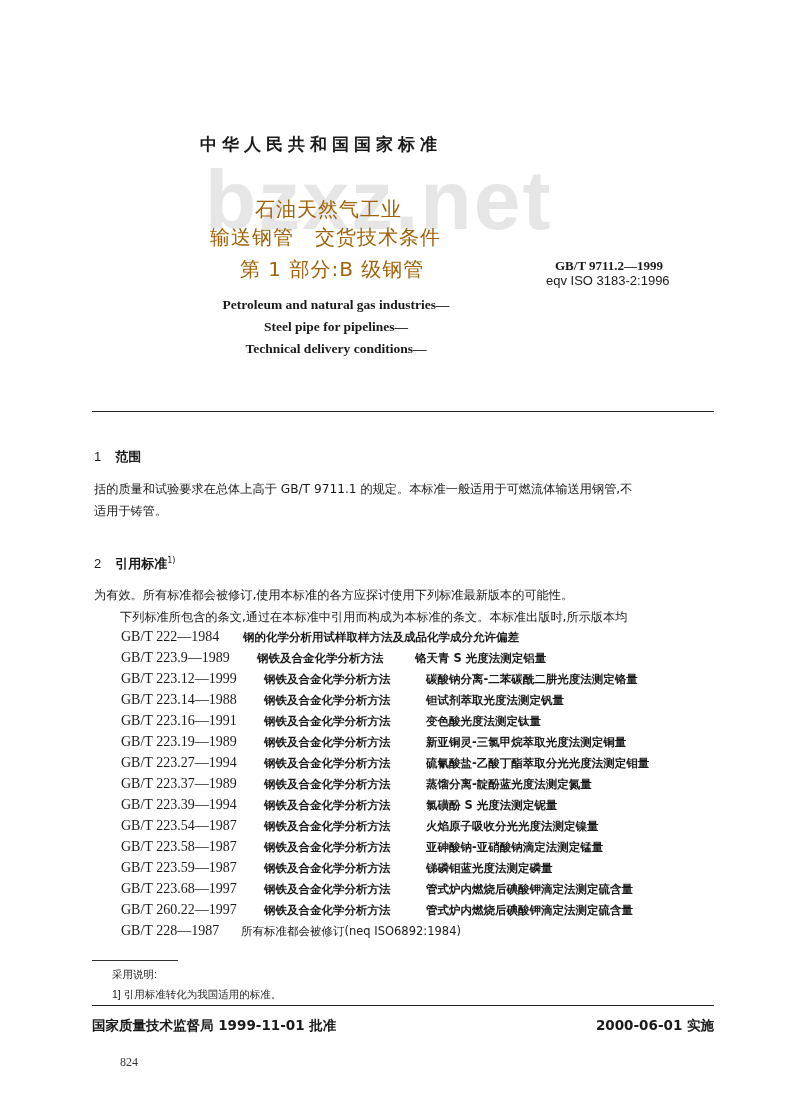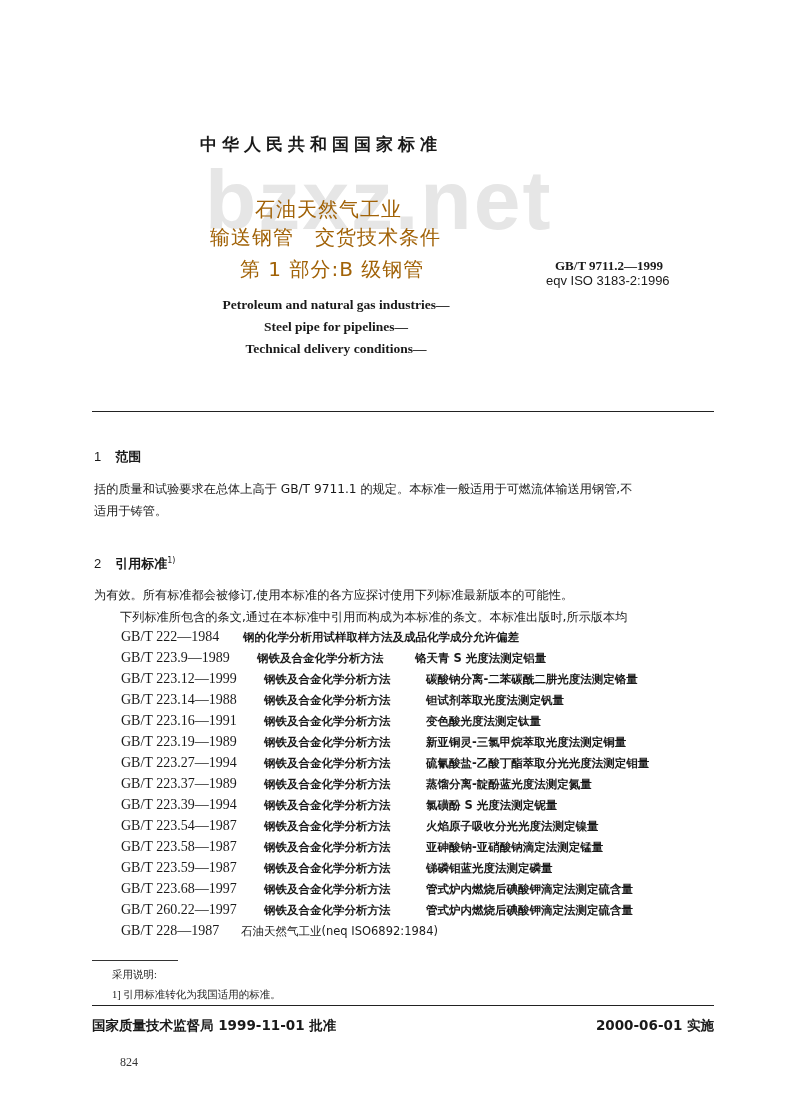--- a/index.html
+++ b/index.html
@@ -39,21 +39,21 @@
     .para {
       font-family: "DejaVu Sans", sans-serif; font-size: 12.2px; line-height: 22px; color: #1a1a1a;
     }
     .para .indent { display: inline-block; width: 26px; }
     .refs { left: 121px; top: 626px; width: 600px; }
     .ref-row { height: 21px; line-height: 21px; font-size: 12px; white-space: nowrap; font-family: "DejaVu Sans", sans-serif; }
     .ref-row .code { font-family: "Liberation Serif", serif; font-size: 14px; display: inline-block; }
     .ref-row .cat { display: inline-block; font-weight: bold; font-size: 11.5px; }
     .ref-row .title { display: inline-block; font-weight: bold; font-size: 11.5px; }
     .short-rule { left: 92px; top: 960px; width: 86px; border-top: 1px solid #333; }
-    .note { font-family: Liberation Serif, serif; font-size: 10.5px; color: #222; }
+    .note { font-family: Liberation Sans, sans-serif; font-size: 10.5px; color: #222; }
     .rule-bot { left: 92px; top: 1005px; width: 622px; border-top: 1.5px solid #222; }
     .footer { font-family: "DejaVu Sans", sans-serif; font-size: 13.5px; font-weight: bold; top: 1017px; }
     .pageno { left: 120px; top: 1055px; font-family: "Liberation Serif", serif; font-size: 12px; color: #333; }
   </style>
 </head>
 <body>
 
 <div class="abs watermark">bzxz.net</div>
 
 <div class="abs national z1">中华人民共和国国家标准</div>
@@ -128,21 +128,21 @@
   <div class="ref-row">
     <span class="code" style="width:143px">GB/T 223.59—1987</span><span class="cat" style="width:162px">钢铁及合金化学分析方法</span><span class="title">锑磷钼蓝光度法测定磷量</span>
   </div>
   <div class="ref-row">
     <span class="code" style="width:143px">GB/T 223.68—1997</span><span class="cat" style="width:162px">钢铁及合金化学分析方法</span><span class="title">管式炉内燃烧后碘酸钾滴定法测定硫含量</span>
   </div>
   <div class="ref-row">
     <span class="code" style="width:143px">GB/T 260.22—1997</span><span class="cat" style="width:162px">钢铁及合金化学分析方法</span><span class="title">管式炉内燃烧后碘酸钾滴定法测定硫含量</span>
   </div>
   <div class="ref-row">
-    <span class="code" style="width:120px">GB/T 228—1987</span><span class="title" style="font-weight:normal">石油天然气工业(neq ISO6892:1984)</span>
+    <span class="code" style="width:120px">GB/T 228—1987</span><span class="title" style="font-weight:normal">所有标准都会被修订(neq ISO6892:1984)</span>
   </div>
 </div>
 
 <div class="abs short-rule"></div>
 
 <div class="abs note" style="left:112px; top:968px;">采用说明:</div>
 <div class="abs note" style="left:112px; top:988px;">1] 引用标准转化为我国适用的标准。</div>
 
 <div class="abs rule-bot"></div>
 

